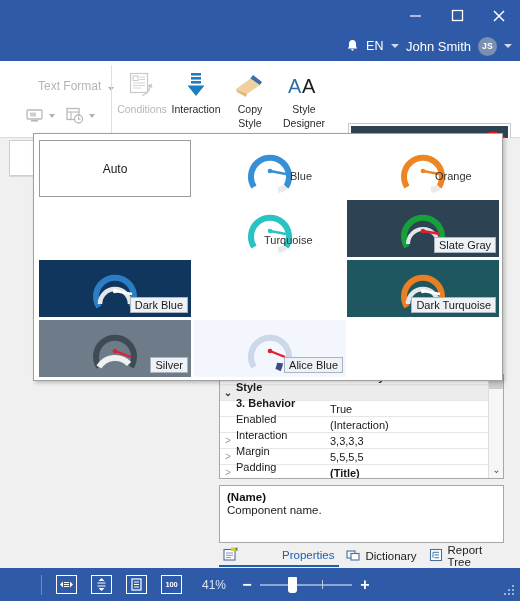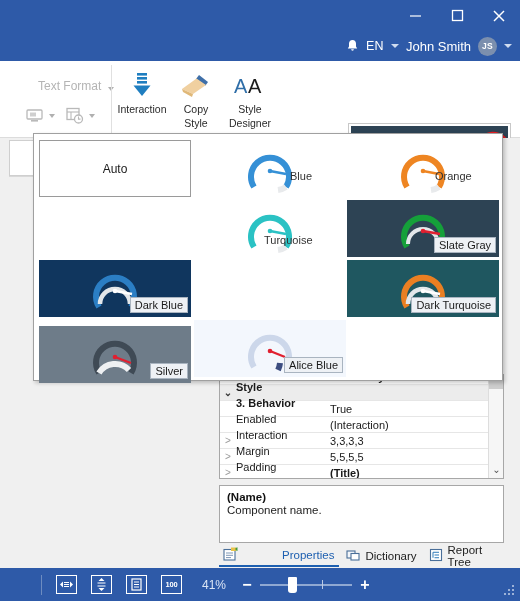--- a/index.html
+++ b/index.html
@@ -236,20 +236,35 @@
           </svg>
           <span style="width:0;height:0;border-left:3px solid transparent;border-right:3px solid transparent;border-top:4px solid #b0b0b0;"></span>
         </span>
       </div>
     </div>
 
     <div class="sep-v"></div>
 
     <div class="rb-items">
 
+      <div class="rb-item">
+        <div class="rb-ico">
+          <svg width="28" height="26" viewBox="0 0 28 26">
+            <rect x="2.5" y="1.5" width="17" height="19" fill="#ffffff" stroke="#c8c8c8" stroke-width="1.2"></rect>
+            <rect x="5" y="4" width="5" height="4.5" fill="none" stroke="#c8c8c8" stroke-width="1"></rect>
+            <line x1="11.5" y1="5" x2="17" y2="5" stroke="#d2d2d2" stroke-width="1"></line>
+            <line x1="11.5" y1="7.5" x2="17" y2="7.5" stroke="#d2d2d2" stroke-width="1"></line>
+            <line x1="5" y1="11" x2="17" y2="11" stroke="#d2d2d2" stroke-width="1"></line>
+            <line x1="5" y1="13.5" x2="17" y2="13.5" stroke="#d2d2d2" stroke-width="1"></line>
+            <line x1="5" y1="16" x2="13" y2="16" stroke="#d2d2d2" stroke-width="1"></line>
+            <path d="M14 24 c5 -1 8 -5 8.5 -9 l2 1.5 -1 -5 -4.5 2.5 2 0.9 c-0.8 3.4 -3.3 6.6 -7 8.1 z" fill="#c9c9c9"></path>
+          </svg>
+        </div>
+        <div class="rb-lbl dim">Conditions</div>
+      </div>
 
       <div class="rb-item">
         <div class="rb-ico">
           <svg width="28" height="27" viewBox="0 0 28 27">
             <rect x="9" y="1" width="10" height="2.6" fill="#1f7ec0"></rect>
             <rect x="9" y="5" width="10" height="2.6" fill="#1f7ec0"></rect>
             <rect x="9" y="9" width="10" height="2.6" fill="#1f7ec0"></rect>
             <path d="M5.5 13.5 H22.5 L14 24 Z" fill="#1f7ec0"></path>
           </svg>
         </div>
@@ -466,21 +481,21 @@
       <div class="bg" style="background:#1f5760"></div>
       <svg class="gauge-wrap" width="60" height="52" viewBox="0 0 60 52">
         <path d="M14 44 A 19 19 0 1 1 46 44" fill="none" stroke="#ea7f22" stroke-width="6"></path>
         <path d="M15 41 A 15 15 0 1 1 45 41" fill="none" stroke="#e3e7ea" stroke-width="4.5"></path>
         <line x1="30" y1="28" x2="47" y2="31" stroke="#ffffff" stroke-width="2.4"></line>
         <circle cx="30" cy="28" r="2.3" fill="#ffffff"></circle>
       </svg>
       <div class="tile-label" style="right:3px; bottom:4px;">Dark Turquoise</div>
     </div>
 
-    <div class="dd-cell" style="left:5px; top:192px;">
+    <div class="dd-cell" style="left:5px; top:186px;">
       <div class="bg" style="background:#6e7c89"></div>
       <svg class="gauge-wrap" width="60" height="52" viewBox="0 0 60 52">
         <path d="M14 44 A 19 19 0 1 1 46 44" fill="none" stroke="#3f4a55" stroke-width="6"></path>
         <path d="M14 44 A 19 19 0 0 1 44 41" fill="none" stroke="#eef0f2" stroke-width="6"></path>
         <line x1="30" y1="28" x2="46" y2="34" stroke="#e02030" stroke-width="2.4"></line>
         <circle cx="30" cy="28" r="2.3" fill="#e02030"></circle>
       </svg>
       <div class="tile-label" style="right:3px; bottom:4px;">Silver</div>
     </div>
 

